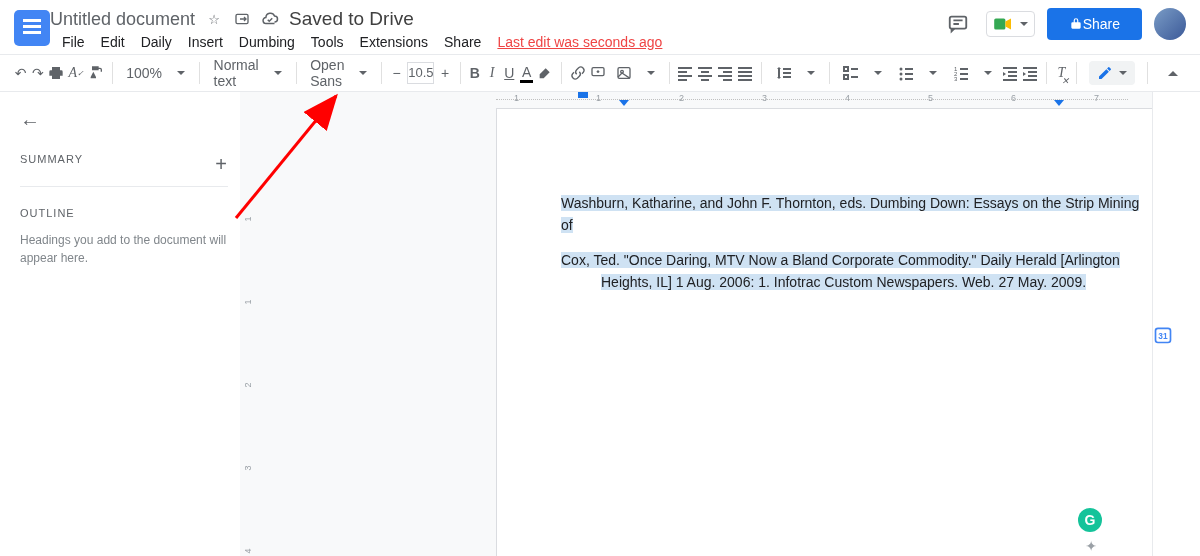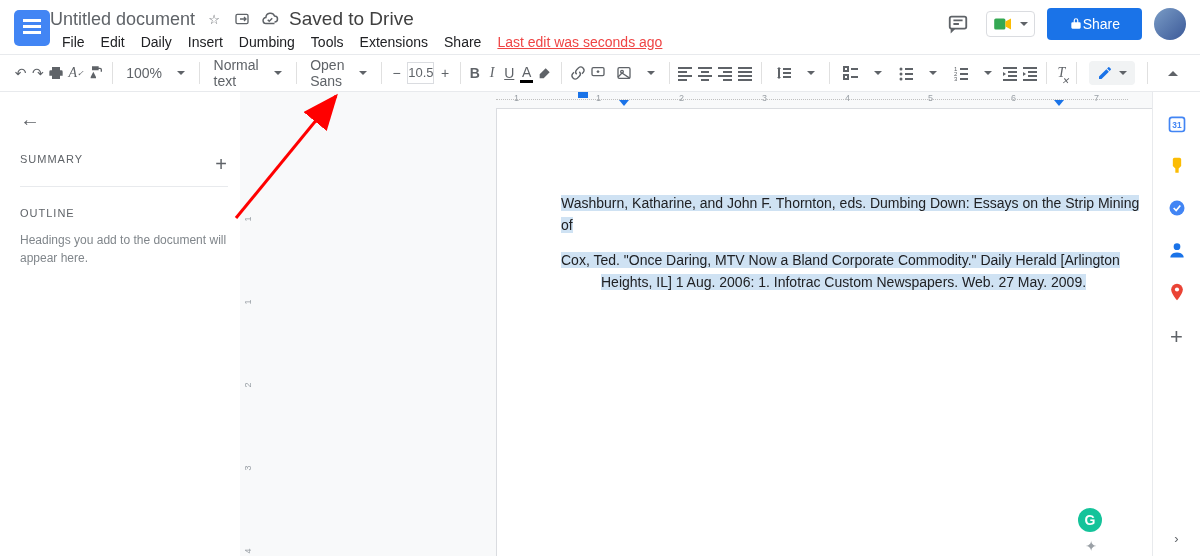--- a/index.html
+++ b/index.html
@@ -41,21 +41,21 @@
 .ruler::after{content:"";position:absolute;left:234px;right:24px;top:7px;border-bottom:1px dotted #c0c0c0}
 .indent-marker{position:absolute;top:0;left:316px;width:10px;height:6px;background:#1a73e8}
 .ruler-tri{position:absolute;top:8px;width:0;height:0;border-left:5px solid transparent;border-right:5px solid transparent;border-top:6px solid #1a73e8}
 .vruler{width:22px;background:#f8f9fa;position:absolute;left:0;top:16px;bottom:0;font-size:9px;color:#9aa0a6}
 .vruler .vn{position:absolute;left:5px;transform:rotate(-90deg)}
 .page{position:absolute;left:256px;top:16px;width:706px;height:800px;background:#fff;border:1px solid #dadce0}
 .content{padding:84px 60px 0 64px;font-family:"Open Sans",Arial,sans-serif;font-size:14px;color:#202124;line-height:1.55}
 .content p{margin-bottom:14px;text-indent:0}
 .content .line2{padding-left:40px}
 .hl{background:#cfe2f3}
-.right-rail{width:48px;border-left:1px solid #e8eaed;background:#fff;display:flex;flex-direction:column;align-items:center;gap:22px;padding-top:22px}
+.right-rail{width:48px;border-left:1px solid #e8eaed;background:#fff;display:flex;flex-direction:row;align-items:center;gap:22px;padding-top:22px}
 .rail-ic{width:20px;height:20px}
 .rail-chev{margin-top:auto;margin-bottom:10px;color:#5f6368}
 .arrow-svg{position:absolute;left:226px;top:90px;pointer-events:none}
 .grammarly{position:absolute;right:50px;bottom:24px;width:24px;height:24px;border-radius:50%;background:#15c39a;color:#fff;display:flex;align-items:center;justify-content:center;font-weight:bold;font-size:14px}
 .star-down{position:absolute;right:55px;bottom:2px;color:#9aa0a6;font-size:14px}
 </style>
 </head>
 <body>
 
 <div class="header">

